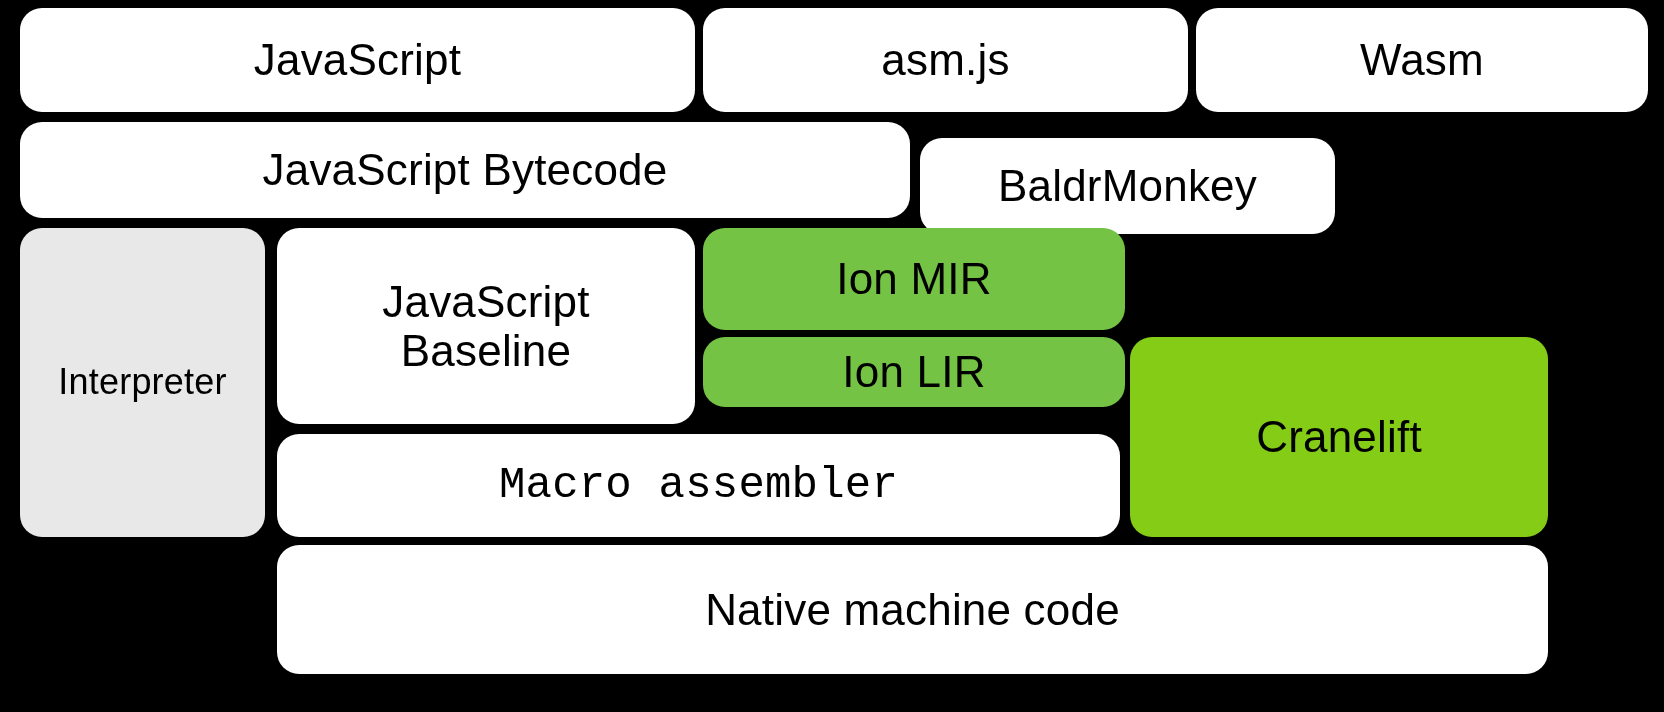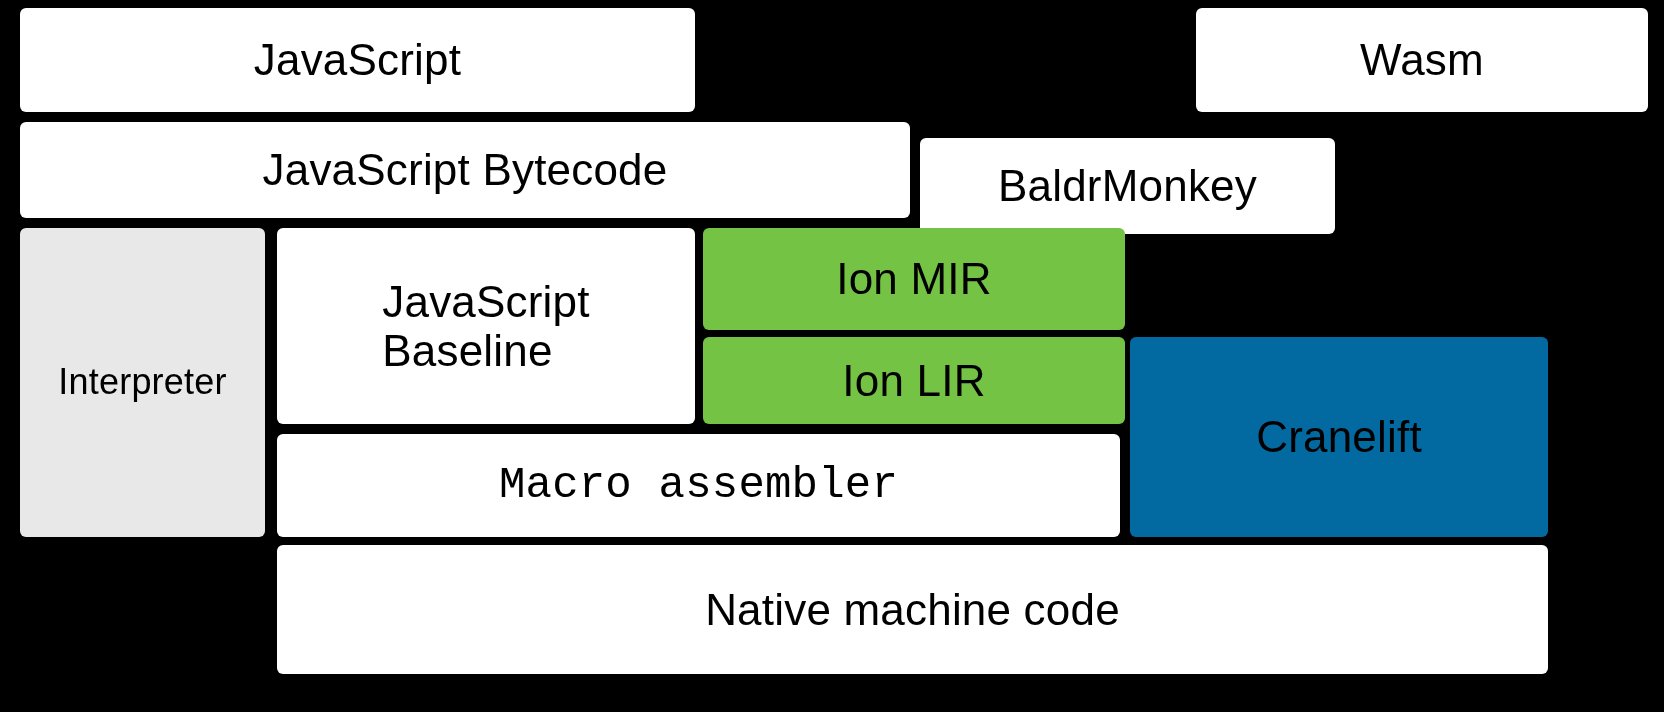--- a/index.html
+++ b/index.html
@@ -14,65 +14,67 @@
   #diagram {
     position: relative;
     width: 1664px;
     height: 712px;
     background: #000000;
     overflow: hidden;
   }
   .node {
     position: absolute;
     box-sizing: border-box;
-    border-radius: 6px;
+    border-radius: 22px;
     display: flex;
     align-items: center;
     justify-content: center;
+    text-align: center;
     color: #000000;
     font-size: 44px;
     line-height: 1.12;
     font-weight: 400;
     letter-spacing: 0.2px;
     white-space: pre-line;
     padding: 2px 10px;
     user-select: none;
   }
   .fill-white  { background: #ffffff; }
   .fill-gray   { background: #e8e8e8; }
   .fill-green  { background: #74c344; }
-  .fill-pink   { background: #0369a1; }
+  .fill-pink   { background: #84cc16; }
 
   
   .n-javascript        { left: 20px;   top: 8px;   width: 675px; height: 104px; }
   .n-asmjs             { left: 703px;  top: 8px;   width: 485px; height: 104px; }
   .n-wasm              { left: 1196px; top: 8px;   width: 452px; height: 104px; }
 
   
   .n-js-bytecode       { left: 20px;   top: 122px; width: 890px; height: 96px; }
   .n-baldrmonkey       { left: 920px;  top: 122px; width: 415px; height: 96px; margin-top: 16px; }
 
   
   .n-interpreter       { left: 20px;   top: 228px; width: 245px; height: 309px; font-size: 36px; }
   .n-js-baseline       { left: 277px;  top: 228px; width: 418px; height: 196px; }
   .n-ion-mir           { left: 703px;  top: 228px; width: 422px; height: 102px; }
-  .n-ion-lir           { left: 703px;  top: 337px; width: 422px; height: 87px;  }
+  .n-ion-lir           { left: 703px;  top: 337px; width: 422px; height: 70px;  }
   .n-cranelift         { left: 1130px; top: 337px; width: 418px; height: 200px; }
   .n-macro-assembler   { left: 277px;  top: 434px; width: 843px; height: 103px; font-family: Liberation Mono, monospace; }
 
   
   .n-native-code       { left: 277px;  top: 545px; width: 1271px; height: 129px; }
 </style>
 </head>
 <body>
 
 <div id="diagram">
 
   <div class="node fill-white n-javascript">JavaScript</div>
 
+  <div class="node fill-white n-asmjs">asm.js</div>
 
   <div class="node fill-white n-wasm">Wasm</div>
 
   <div class="node fill-white n-js-bytecode">JavaScript Bytecode</div>
 
   <div class="node fill-white n-baldrmonkey">BaldrMonkey</div>
 
   <div class="node fill-gray n-interpreter">Interpreter</div>
 
   <div class="node fill-white n-js-baseline">JavaScript

